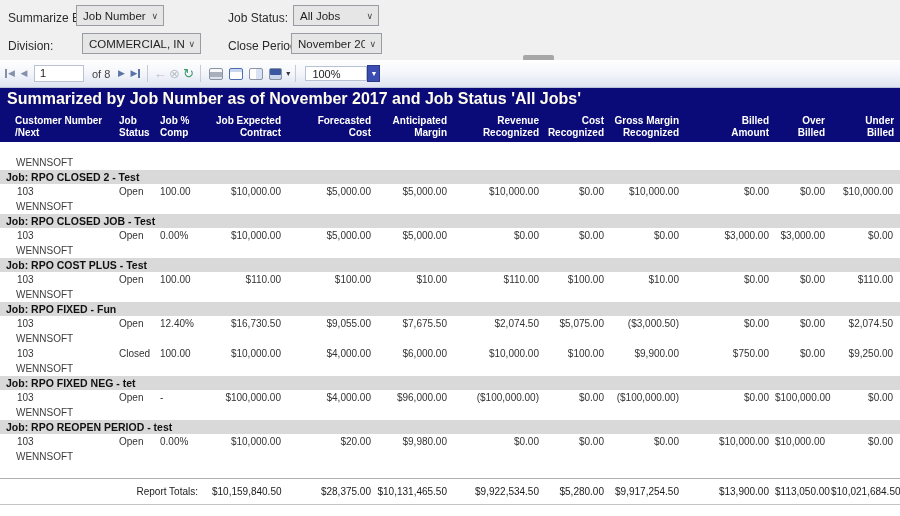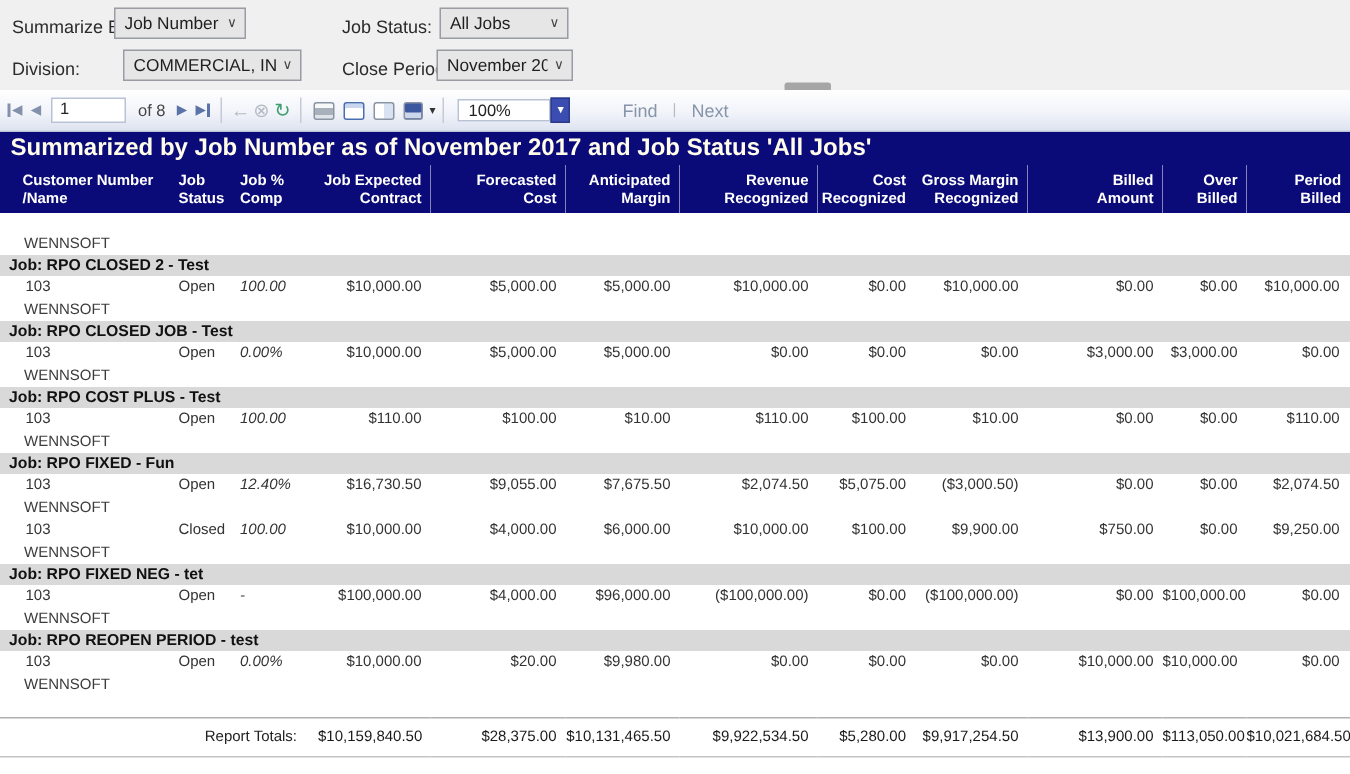--- a/index.html
+++ b/index.html
@@ -64,21 +64,21 @@
   .r-head th.c2{padding-left:1px;}
   .r-head th.c3{padding-left:2px;}
   .r-spacer td{height:13px;background:#fff;}
   .r-spacer2 td{height:14px;background:#fff;}
   .r-name td{height:15px;font-size:10px;color:#3c3c3c;padding-left:16px;vertical-align:middle;background:#fff;}
   .r-band td{height:14px;background:#d9d9d9;font-size:10.5px;font-weight:bold;color:#111;
              padding-left:6px;vertical-align:middle;}
   .r-data td{height:15px;font-size:10px;color:#333;vertical-align:middle;background:#fff;}
   .r-data td.c1{padding-left:17px;}
   .r-data td.c2{padding-left:1px;}
-  .r-data td.c3{padding-left:2px;font-style:italic;}
+  .r-data td.c3{padding-left:2px;}
   td.num{text-align:right;padding-right:6px;}
   td.num.last{padding-right:7px;}
   .r-totals td{height:25px;font-size:10px;color:#1a1a1a;vertical-align:middle;
                border-top:1px solid #b0b0b0;border-bottom:1px solid #c4c4c4;background:#fff;}
   .r-totals td.t-label{text-align:right;padding-right:14px;color:#222;}
 </style>
 </head>
 <body>
 
 <div class="stage">
@@ -137,25 +137,20 @@
     <span class="ic pagesetup"></span>
     <span class="tbtn">
         <span class="ic save"></span>
         <span class="exportcaret">▾</span>
       </span>
     <span class="tsep"></span>
     <span class="zoombox">100%</span>
     <span class="zoomdrop">
         <span>▼</span>
       </span>
-    <span class="findnext">
-      <span class="flink">Find</span>
-      <span class="fsep">|</span>
-      <span class="flink">Next</span>
-    </span>
   </div>
 
   <div class="report">
   <table>
     <colgroup>
       <col style="width:118px">
           <col style="width:40px">
           <col style="width:54px">
           <col style="width:75px">
       <col style="width:90px">
@@ -169,21 +164,21 @@
     </colgroup>
 
     <tbody>
           <tr class="r-title">
       <td colspan="12">Summarized by Job Number as of November 2017 and Job Status 'All Jobs'</td>
     </tr>
 
     <tr class="r-head">
       <th class="c1">
               <div>Customer Number</div>
-              <div>/Name</div>
+              <div>/Next</div>
             </th>
       <th class="c2">
               <div>Job</div>
               <div>Status</div>
             </th>
       <th class="c3">
               <div>Job %</div>
               <div>Comp</div>
             </th>
       <th class="num">
@@ -212,21 +207,21 @@
             </th>
       <th class="num">
               <div>Billed</div>
               <div>Amount</div>
             </th>
       <th class="num">
               <div>Over</div>
               <div>Billed</div>
             </th>
       <th class="num">
-              <div>Period</div>
+              <div>Under</div>
               <div>Billed</div>
             </th>
     </tr>
 
     <tr class="r-spacer">
             <td colspan="12"></td>
           </tr>
 
     <tr class="r-name">
             <td colspan="12">WENNSOFT</td>

